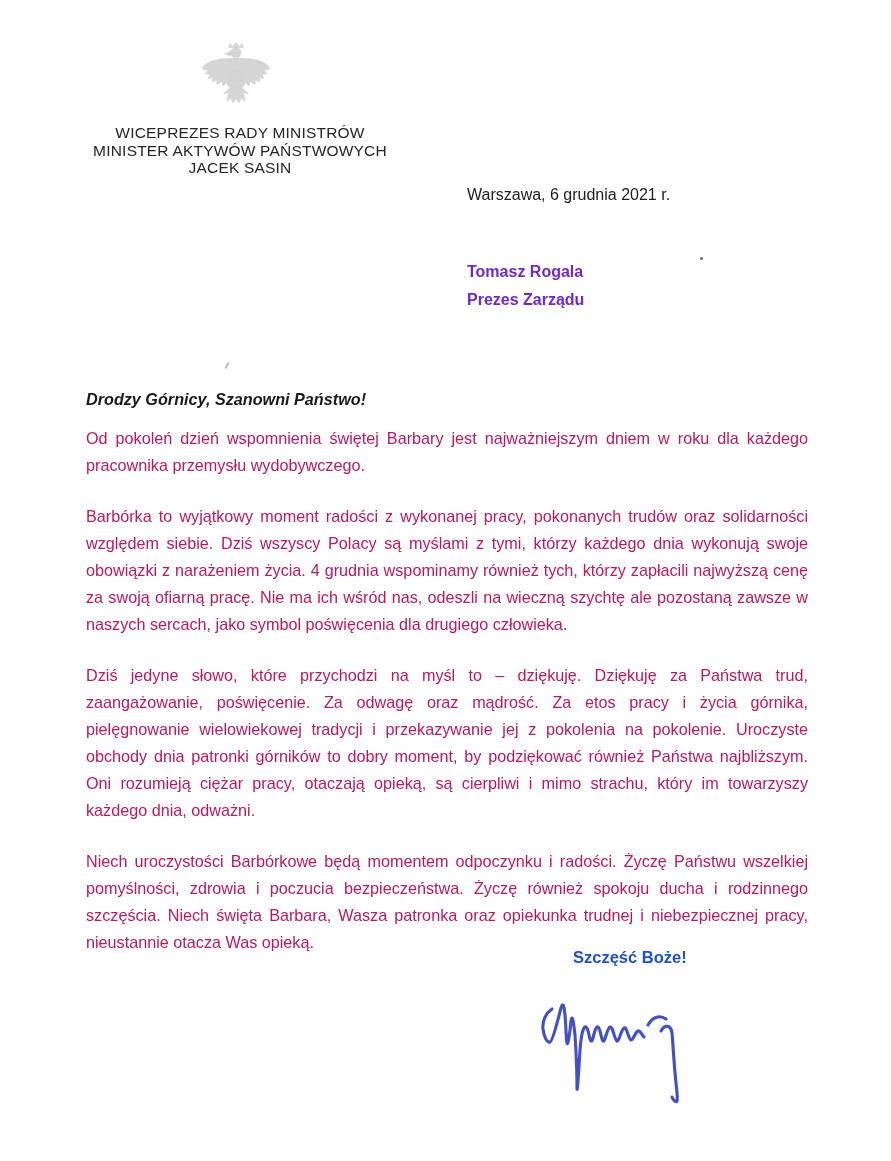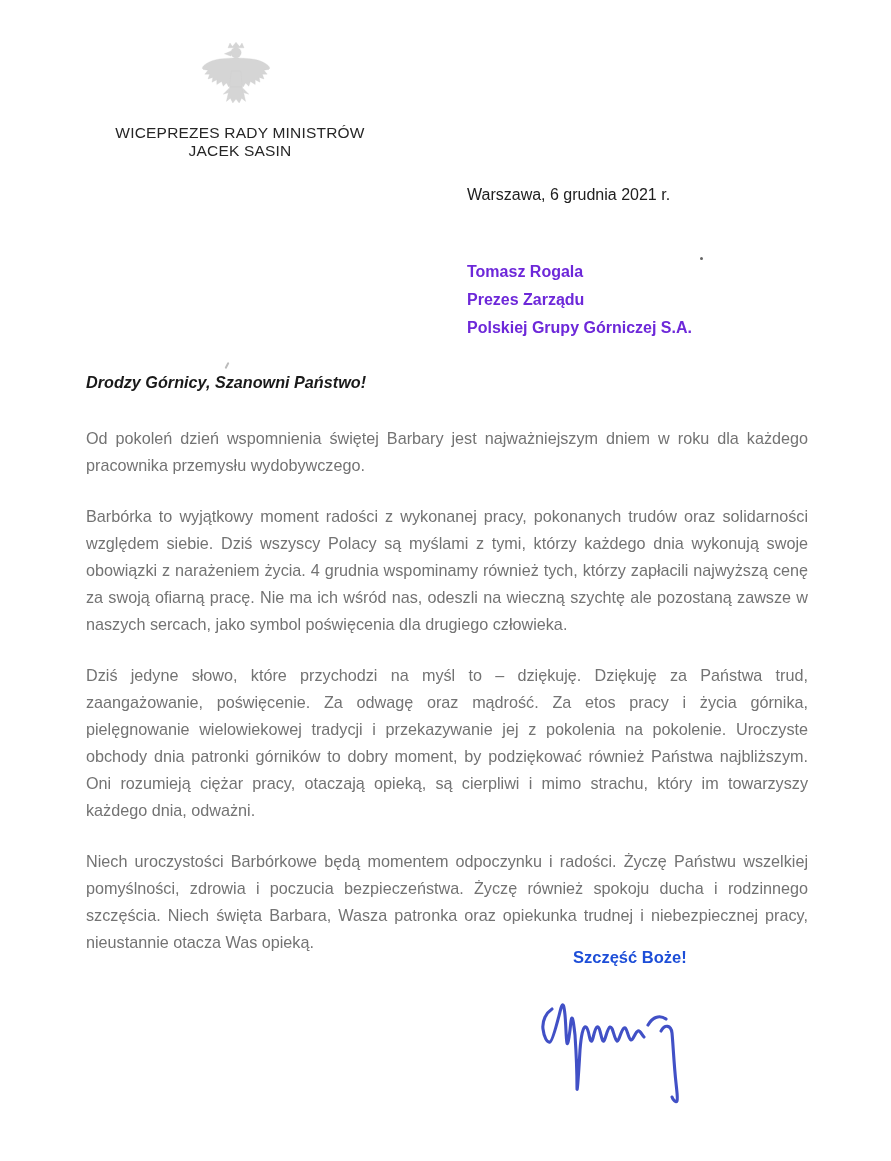--- a/index.html
+++ b/index.html
@@ -24,27 +24,27 @@
   }
   .dateline{
     position:absolute;left:467px;top:186px;
     font-size:16px;color:#202020;
   }
   .recipient{
     position:absolute;left:467px;top:258px;
     font-size:16px;font-weight:700;line-height:28px;color:#6d28d9;
   }
   .salutation{
-    position:absolute;left:86px;top:373px;
+    position:absolute;left:86px;top:390px;
     font-size:16.2px;font-weight:700;font-style:italic;color:#1a1a1a;
   }
   .body-text{
     position:absolute;left:86px;top:425px;width:722px;
     font-size:16.2px;line-height:27px;
-    text-align:justify;color:#737373;
+    text-align:justify;color:#be185d;
   }
   .body-text p{margin:0 0 24px 0;}
   .closing{
     position:absolute;left:573px;top:948px;
     font-size:16.5px;font-weight:700;color:#1d4ed8;
   }
   .signature{
     position:absolute;left:520px;top:995px;width:180px;height:115px;
   }
   .speck-dot{
@@ -69,32 +69,32 @@
       <path d="M50,21 C41,23 28,21 16,27 C10,30 6,34 9,36 L15,37 L11,42 L17,42 L15,48 L21,46 L20,52 L26,49 L26,55 L32,51 L34,57 L38,53 L41,58 L44,54 L46,59 L50,56 L54,59 L56,54 L59,58 L62,53 L66,57 L68,51 L74,55 L74,49 L80,52 L79,46 L85,48 L83,42 L89,42 L85,37 L91,36 C94,34 90,30 84,27 C72,21 59,23 50,21 Z"></path>
       <path d="M44,38 L56,38 L58,58 L42,58 Z"></path>
       <path d="M42,58 L58,58 L62,76 L57,72 L54,78 L50,73 L46,78 L43,72 L38,76 Z"></path>
       <polygon points="41,60 34,67 41,65"></polygon>
       <polygon points="59,60 66,67 59,65"></polygon>
     </g>
   </svg>
 
   <div class="letterhead">
     <div>WICEPREZES RADY MINISTRÓW</div>
+    <div>MINISTER AKTYWÓW PAŃSTWOWYCH</div>
     <div>JACEK SASIN</div>
   </div>
 
   <div class="dateline">Warszawa, 6 grudnia 2021 r.</div>
 
   <div class="speck-dot"></div>
   <div class="speck-tick"></div>
 
   <div class="recipient">
     <div>Tomasz Rogala</div>
     <div>Prezes Zarządu</div>
-    <div>Polskiej Grupy Górniczej S.A.</div>
   </div>
 
   <div class="salutation">Drodzy Górnicy, Szanowni Państwo!</div>
 
   <div class="body-text">
     <p>Od pokoleń dzień wspomnienia świętej Barbary jest najważniejszym dniem w roku dla każdego pracownika przemysłu wydobywczego.</p>
     <p>Barbórka to wyjątkowy moment radości z wykonanej pracy, pokonanych trudów oraz solidarności względem siebie. Dziś wszyscy Polacy są myślami z tymi, którzy każdego dnia wykonują swoje obowiązki z narażeniem życia. 4 grudnia wspominamy również tych, którzy zapłacili najwyższą cenę za swoją ofiarną pracę. Nie ma ich wśród nas, odeszli na wieczną szychtę ale pozostaną zawsze w naszych sercach, jako symbol poświęcenia dla drugiego człowieka.</p>
     <p>Dziś jedyne słowo, które przychodzi na myśl to – dziękuję. Dziękuję za Państwa trud, zaangażowanie, poświęcenie. Za odwagę oraz mądrość. Za etos pracy i życia górnika, pielęgnowanie wielowiekowej tradycji i przekazywanie jej z pokolenia na pokolenie. Uroczyste obchody dnia patronki górników to dobry moment, by podziękować również Państwa najbliższym. Oni rozumieją ciężar pracy, otaczają opieką, są cierpliwi i mimo strachu, który im towarzyszy każdego dnia, odważni.</p>
     <p>Niech uroczystości Barbórkowe będą momentem odpoczynku i radości. Życzę Państwu wszelkiej pomyślności, zdrowia i poczucia bezpieczeństwa. Życzę również spokoju ducha i rodzinnego szczęścia. Niech święta Barbara, Wasza patronka oraz opiekunka trudnej i niebezpiecznej pracy, nieustannie otacza Was opieką.</p>
   </div>

